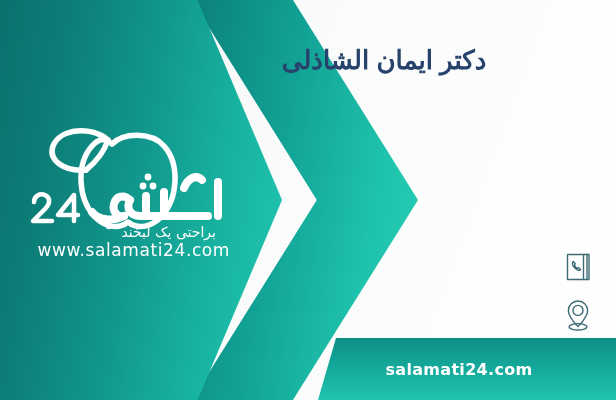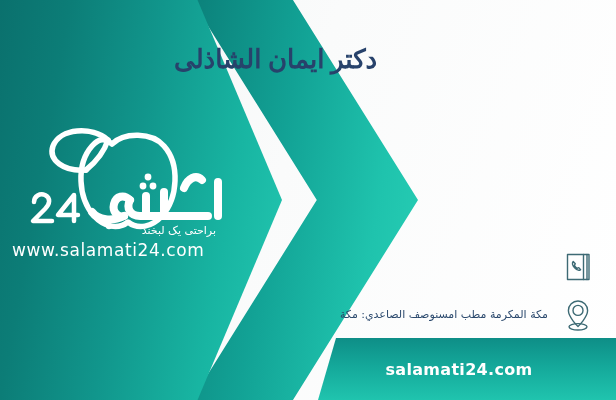--- a/index.html
+++ b/index.html
@@ -51,48 +51,48 @@
     width:230px;height:170px;
     pointer-events:none;
   }
   .logo svg{display:block;width:230px;height:140px;}
 
   .logo-tagline{
     position:absolute;
     left:0;top:120px;width:204px;
     text-align:right;
     color:#ffffff;
-    font-size:11px;
+    font-size:14px;
     letter-spacing:1px;
     direction:rtl;
     font-family:"DejaVu Sans",sans-serif;
   }
   .logo-url{
     position:absolute;
     left:0;top:136px;width:218px;
-    text-align:left;
+    text-align:right;
     color:#ffffff;
     font-size:17px;
     letter-spacing:.6px;
     font-family:"DejaVu Sans",sans-serif;
   }
 
   
   .doctor-name{
     position:absolute;
     right:22px;top:44px;
     width:420px;
-    text-align:left;
+    text-align:center;
     direction:rtl;
     color:#27426b;
     font-size:26px;
     font-weight:bold;
     letter-spacing:.3px;
     line-height:1.25;
-    font-family:Liberation Serif, serif;
+    font-family:Liberation Sans, sans-serif;
   }
 
   
   .contact{
     position:absolute;
     right:18px;top:246px;
     width:300px;
     direction:rtl;
   }
   .contact-row{
@@ -210,21 +210,20 @@
 
     <div class="contact-row">
       <span class="contact-icon">
         <svg width="28" height="34" viewBox="0 0 28 34" fill="none" stroke="#3d6a74" stroke-width="1.4" stroke-linejoin="round" stroke-linecap="round">
           <path d="M14 3 C8.7 3 4.4 7.3 4.4 12.6 C4.4 19.3 14 28.5 14 28.5
                    C14 28.5 23.6 19.3 23.6 12.6 C23.6 7.3 19.3 3 14 3 Z"></path>
           <circle cx="14" cy="12.4" r="5"></circle>
           <ellipse cx="14" cy="28.8" rx="9" ry="3.2"></ellipse>
         </svg>
       </span>
-      <span class="contact-text">مكة المكرمة مطب امسنوصف الصاعدي: مكة</span>
     </div>
 
   </div>
 
   <div class="bottom-bar">
     <span class="bottom-bar-text">salamati24.com</span>
   </div>
 
 </div>
 

